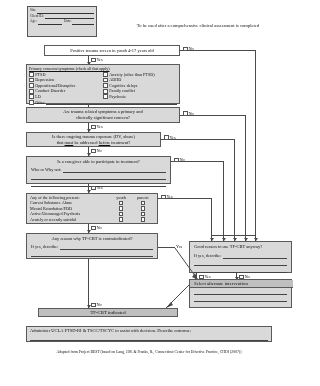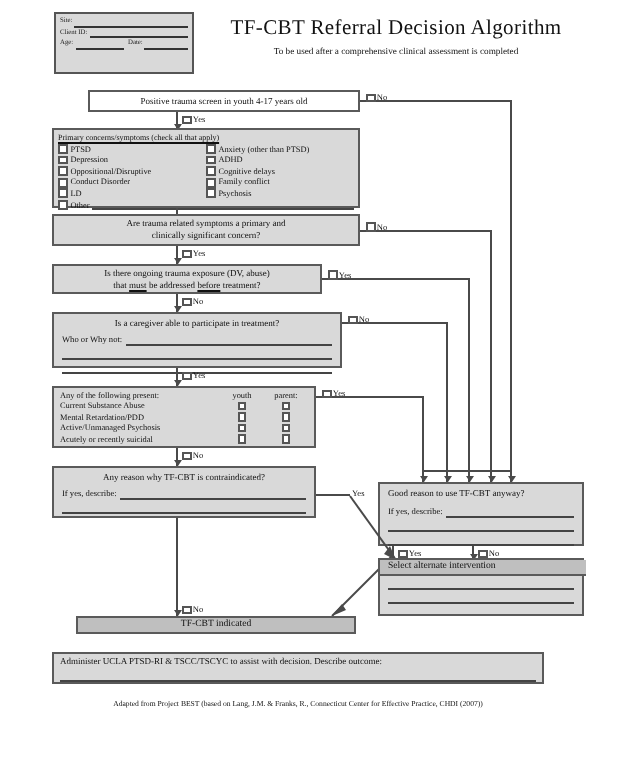--- a/index.html
+++ b/index.html
@@ -106,21 +106,20 @@
         <span class="lbl">Age:</span>
         <span class="rule"></span>
       </span>
       <span class="half">
         <span class="lbl" style="margin-left:2px">Date:</span>
         <span class="rule"></span>
       </span>
     </div>
   </div>
 
-  <div class="title">TF-CBT Referral Decision Algorithm</div>
   <div class="subtitle">To be used after a comprehensive clinical assessment is completed</div>
 
   <div class="box white" style="left:44px;top:45px;width:136px;height:11px;">
     <div class="qtext">Positive trauma screen in youth 4-17 years old</div>
   </div>
 
   <div class="hline" style="left:180px;top:50px;width:76px;"></div>
   <div class="lbl-yn" style="left:183px;top:46px;"><span class="cb"></span><span>No</span></div>
   <div class="vline" style="left:255px;top:50px;height:185px;"></div>
 

